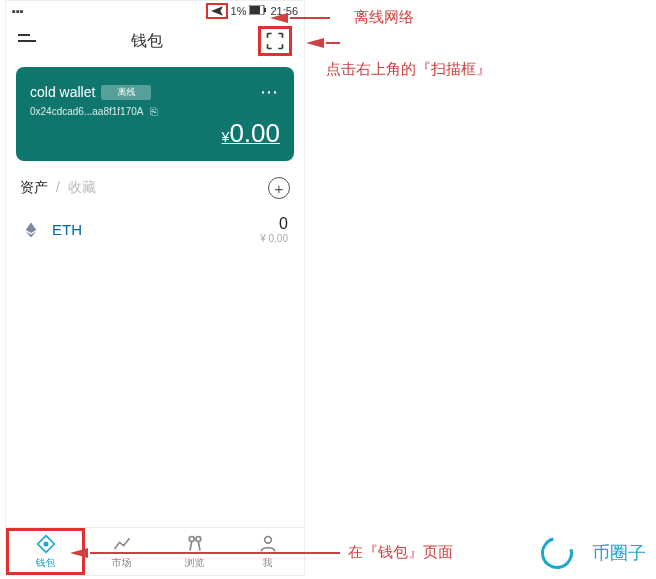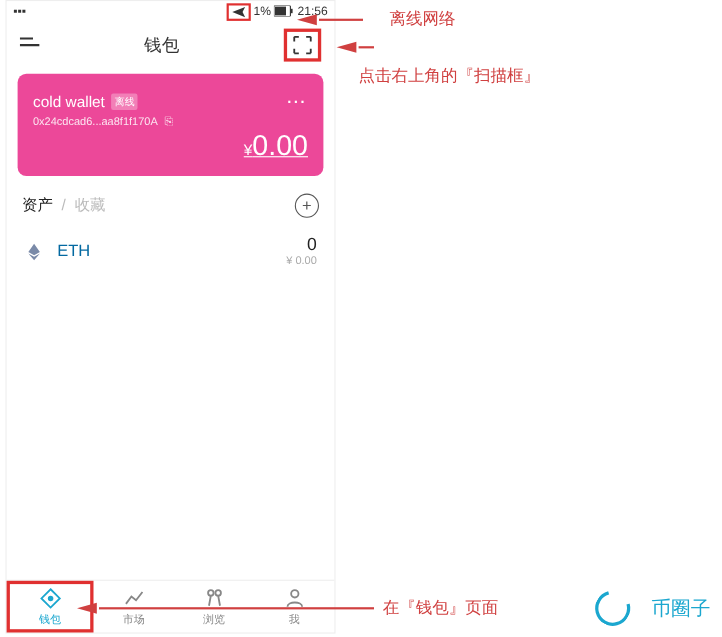--- a/index.html
+++ b/index.html
@@ -7,25 +7,25 @@
 .phone { position:absolute; left:5px; top:0; width:300px; height:576px; background:#fff; border:1px solid #eee; }
 .statusbar { height:20px; display:flex; align-items:center; justify-content:space-between; padding:0 6px; font-size:11px; color:#333; }
 .status-left { display:flex; gap:3px; align-items:center; }
 .status-right { display:flex; gap:3px; align-items:center; }
 .airplane-box { border:2px solid #e03030; padding:0 2px; display:flex; align-items:center; }
 .header { height:40px; display:flex; align-items:center; justify-content:space-between; padding:0 12px; }
 .menu-icon { font-size:18px; color:#333; }
 .header-title { font-size:16px; color:#333; }
 .scan-box { border:3px solid #e03030; padding:2px 4px; display:flex; align-items:center; justify-content:center; }
 .scan-icon { width:20px; height:20px; }
-.card { margin:6px 10px; background:#ec4899; border-radius:8px; padding:14px 14px 12px 14px; color:#fff; }
+.card { margin:6px 10px; background:#0f766e; border-radius:8px; padding:14px 14px 12px 14px; color:#fff; }
 .card-top { display:flex; align-items:center; justify-content:space-between; }
 .card-name { display:flex; align-items:center; gap:6px; }
 .wallet-name { font-size:14px; }
-.offline-badge { background:rgba(255,255,255,0.3); font-size:9px; padding:1px 3px; border-radius:2px; }
+.offline-badge { background:rgba(255,255,255,0.3); font-size:9px; padding:1px 16px; border-radius:2px; }
 .card-more { font-size:18px; letter-spacing:2px; }
 .card-addr { font-size:10px; opacity:0.85; margin-top:3px; }
 .card-balance { text-align:right; font-size:14px;text-decoration:underline; }
 .balance-big { font-size:26px; }
 .section { display:flex; justify-content:space-between; align-items:center; padding:10px 14px 4px 14px; }
 .section-tabs { display:flex; gap:8px; font-size:14px; }
 .tab-active { color:#222; font-weight:500; }
 .tab-inactive { color:#bbb; }
 .add-btn { width:22px; height:22px; border:1.5px solid #555; border-radius:50%; display:flex; align-items:center; justify-content:center; font-size:15px; color:#555; }
 .asset-row { display:flex; align-items:center; justify-content:space-between; padding:12px 16px; }

